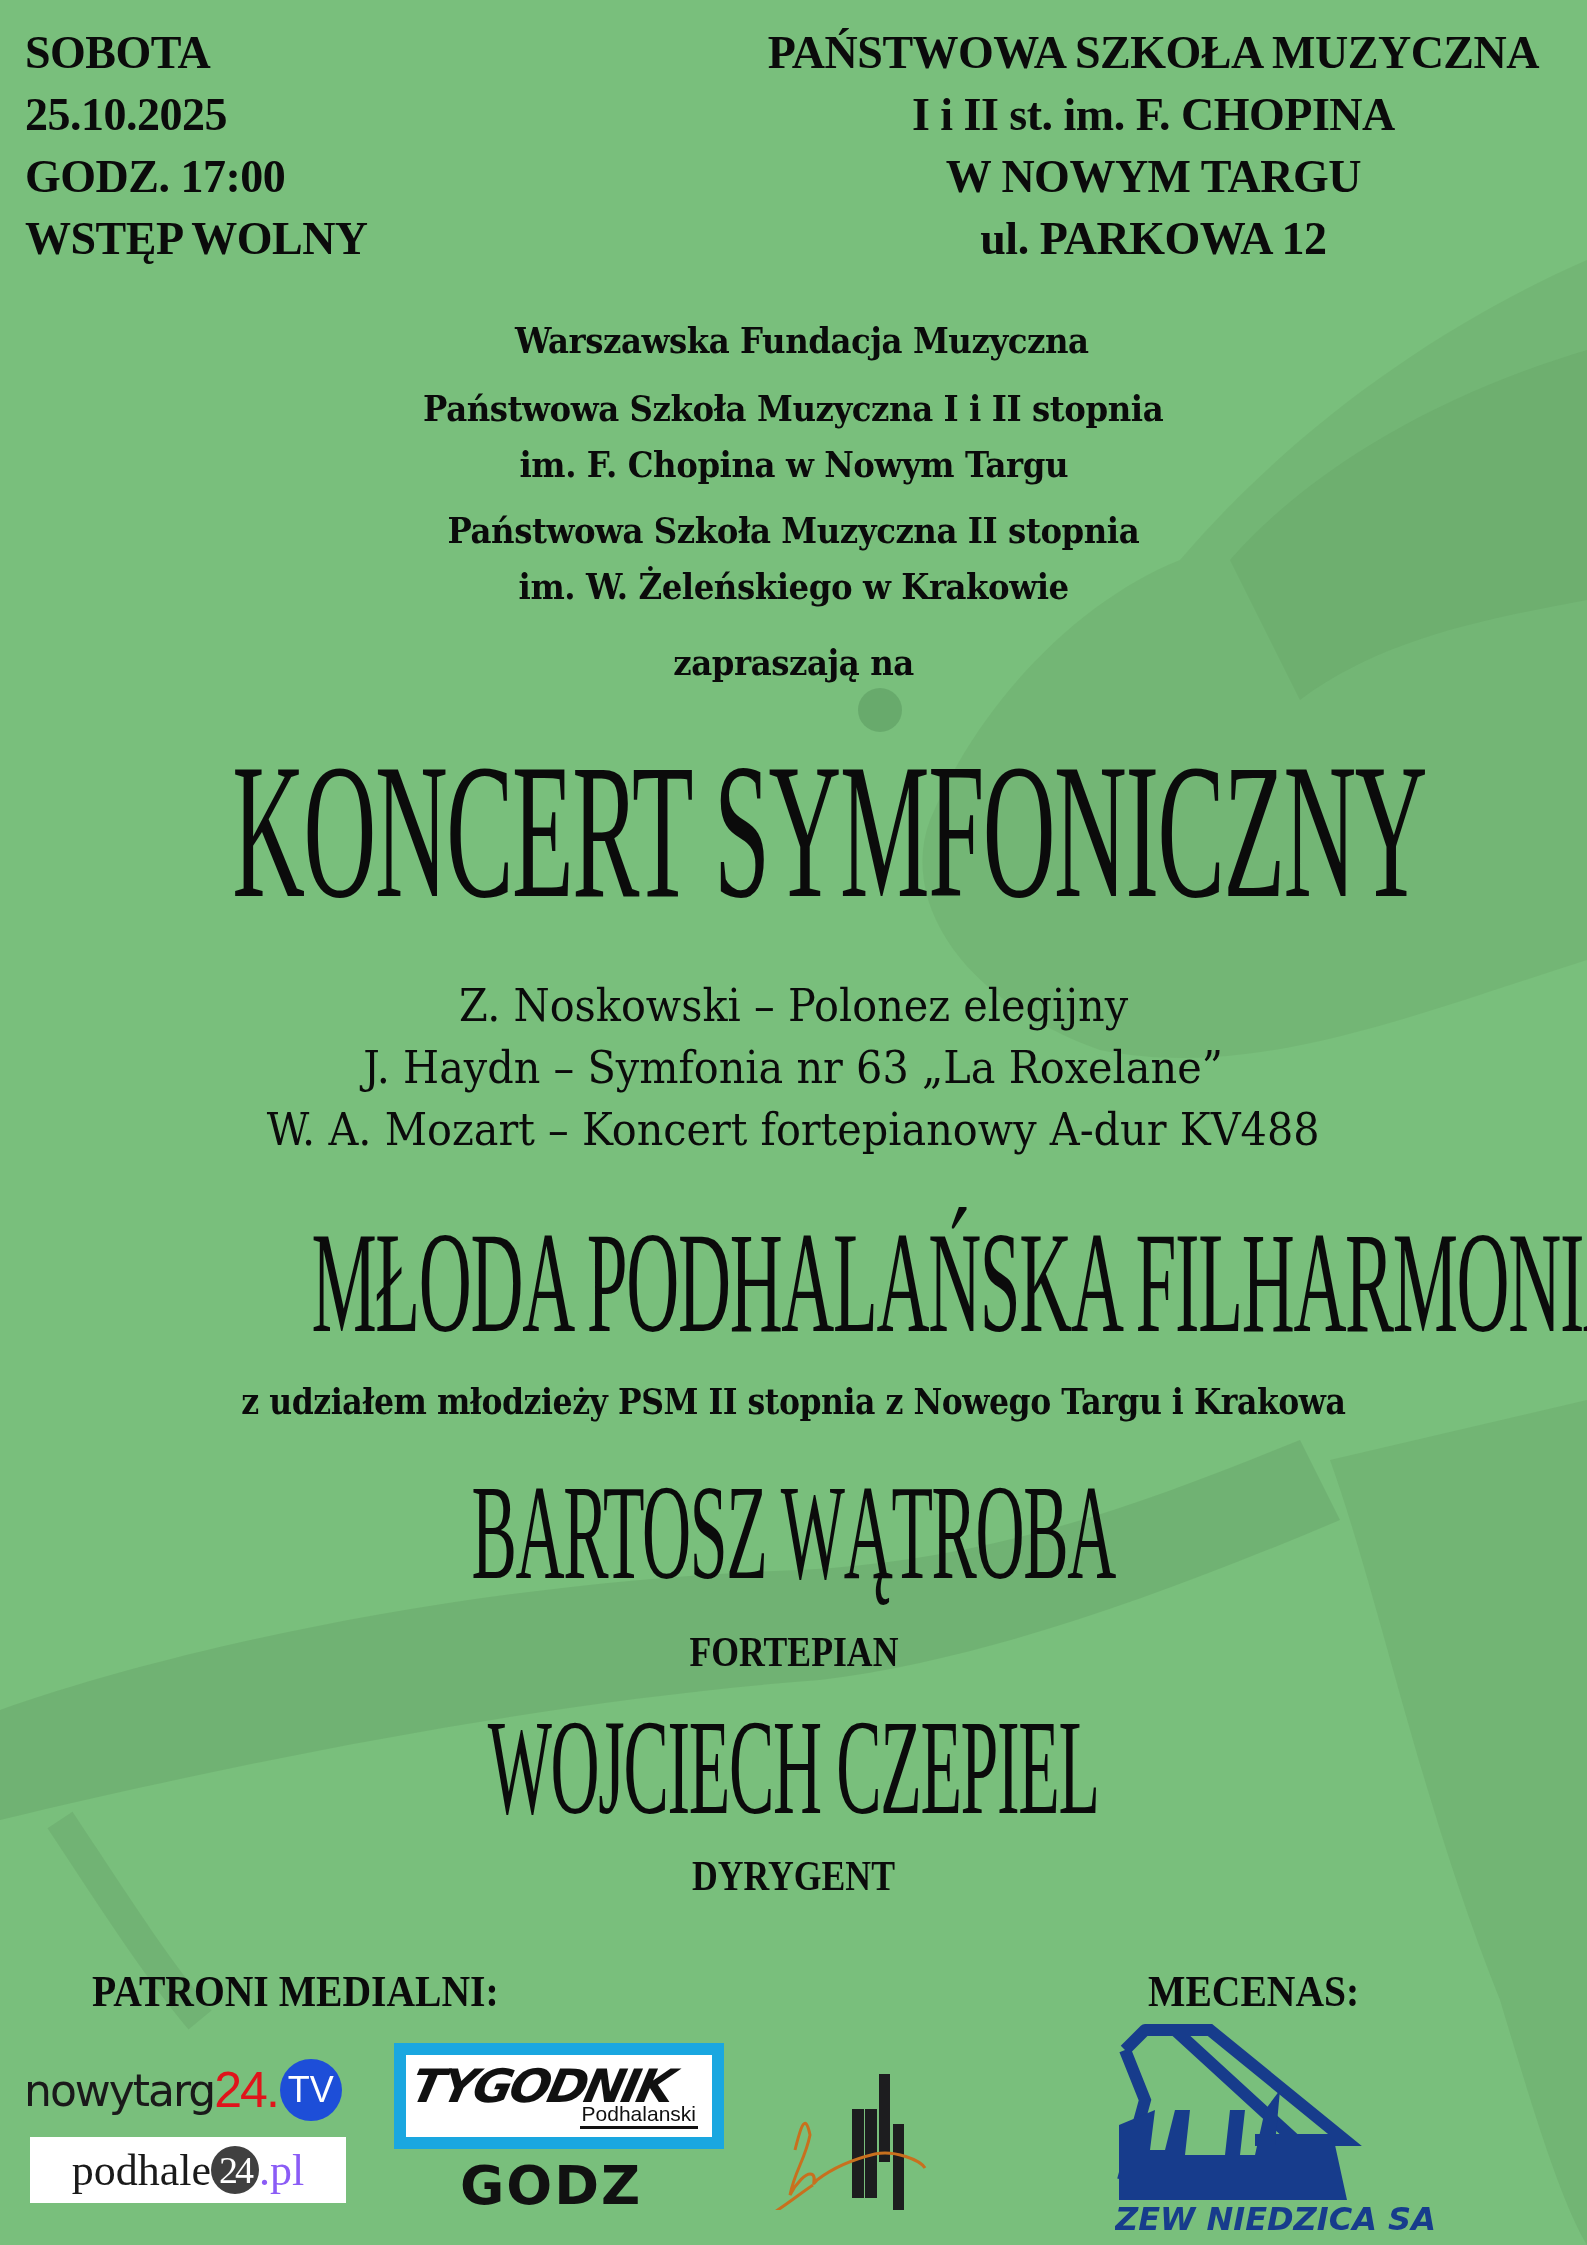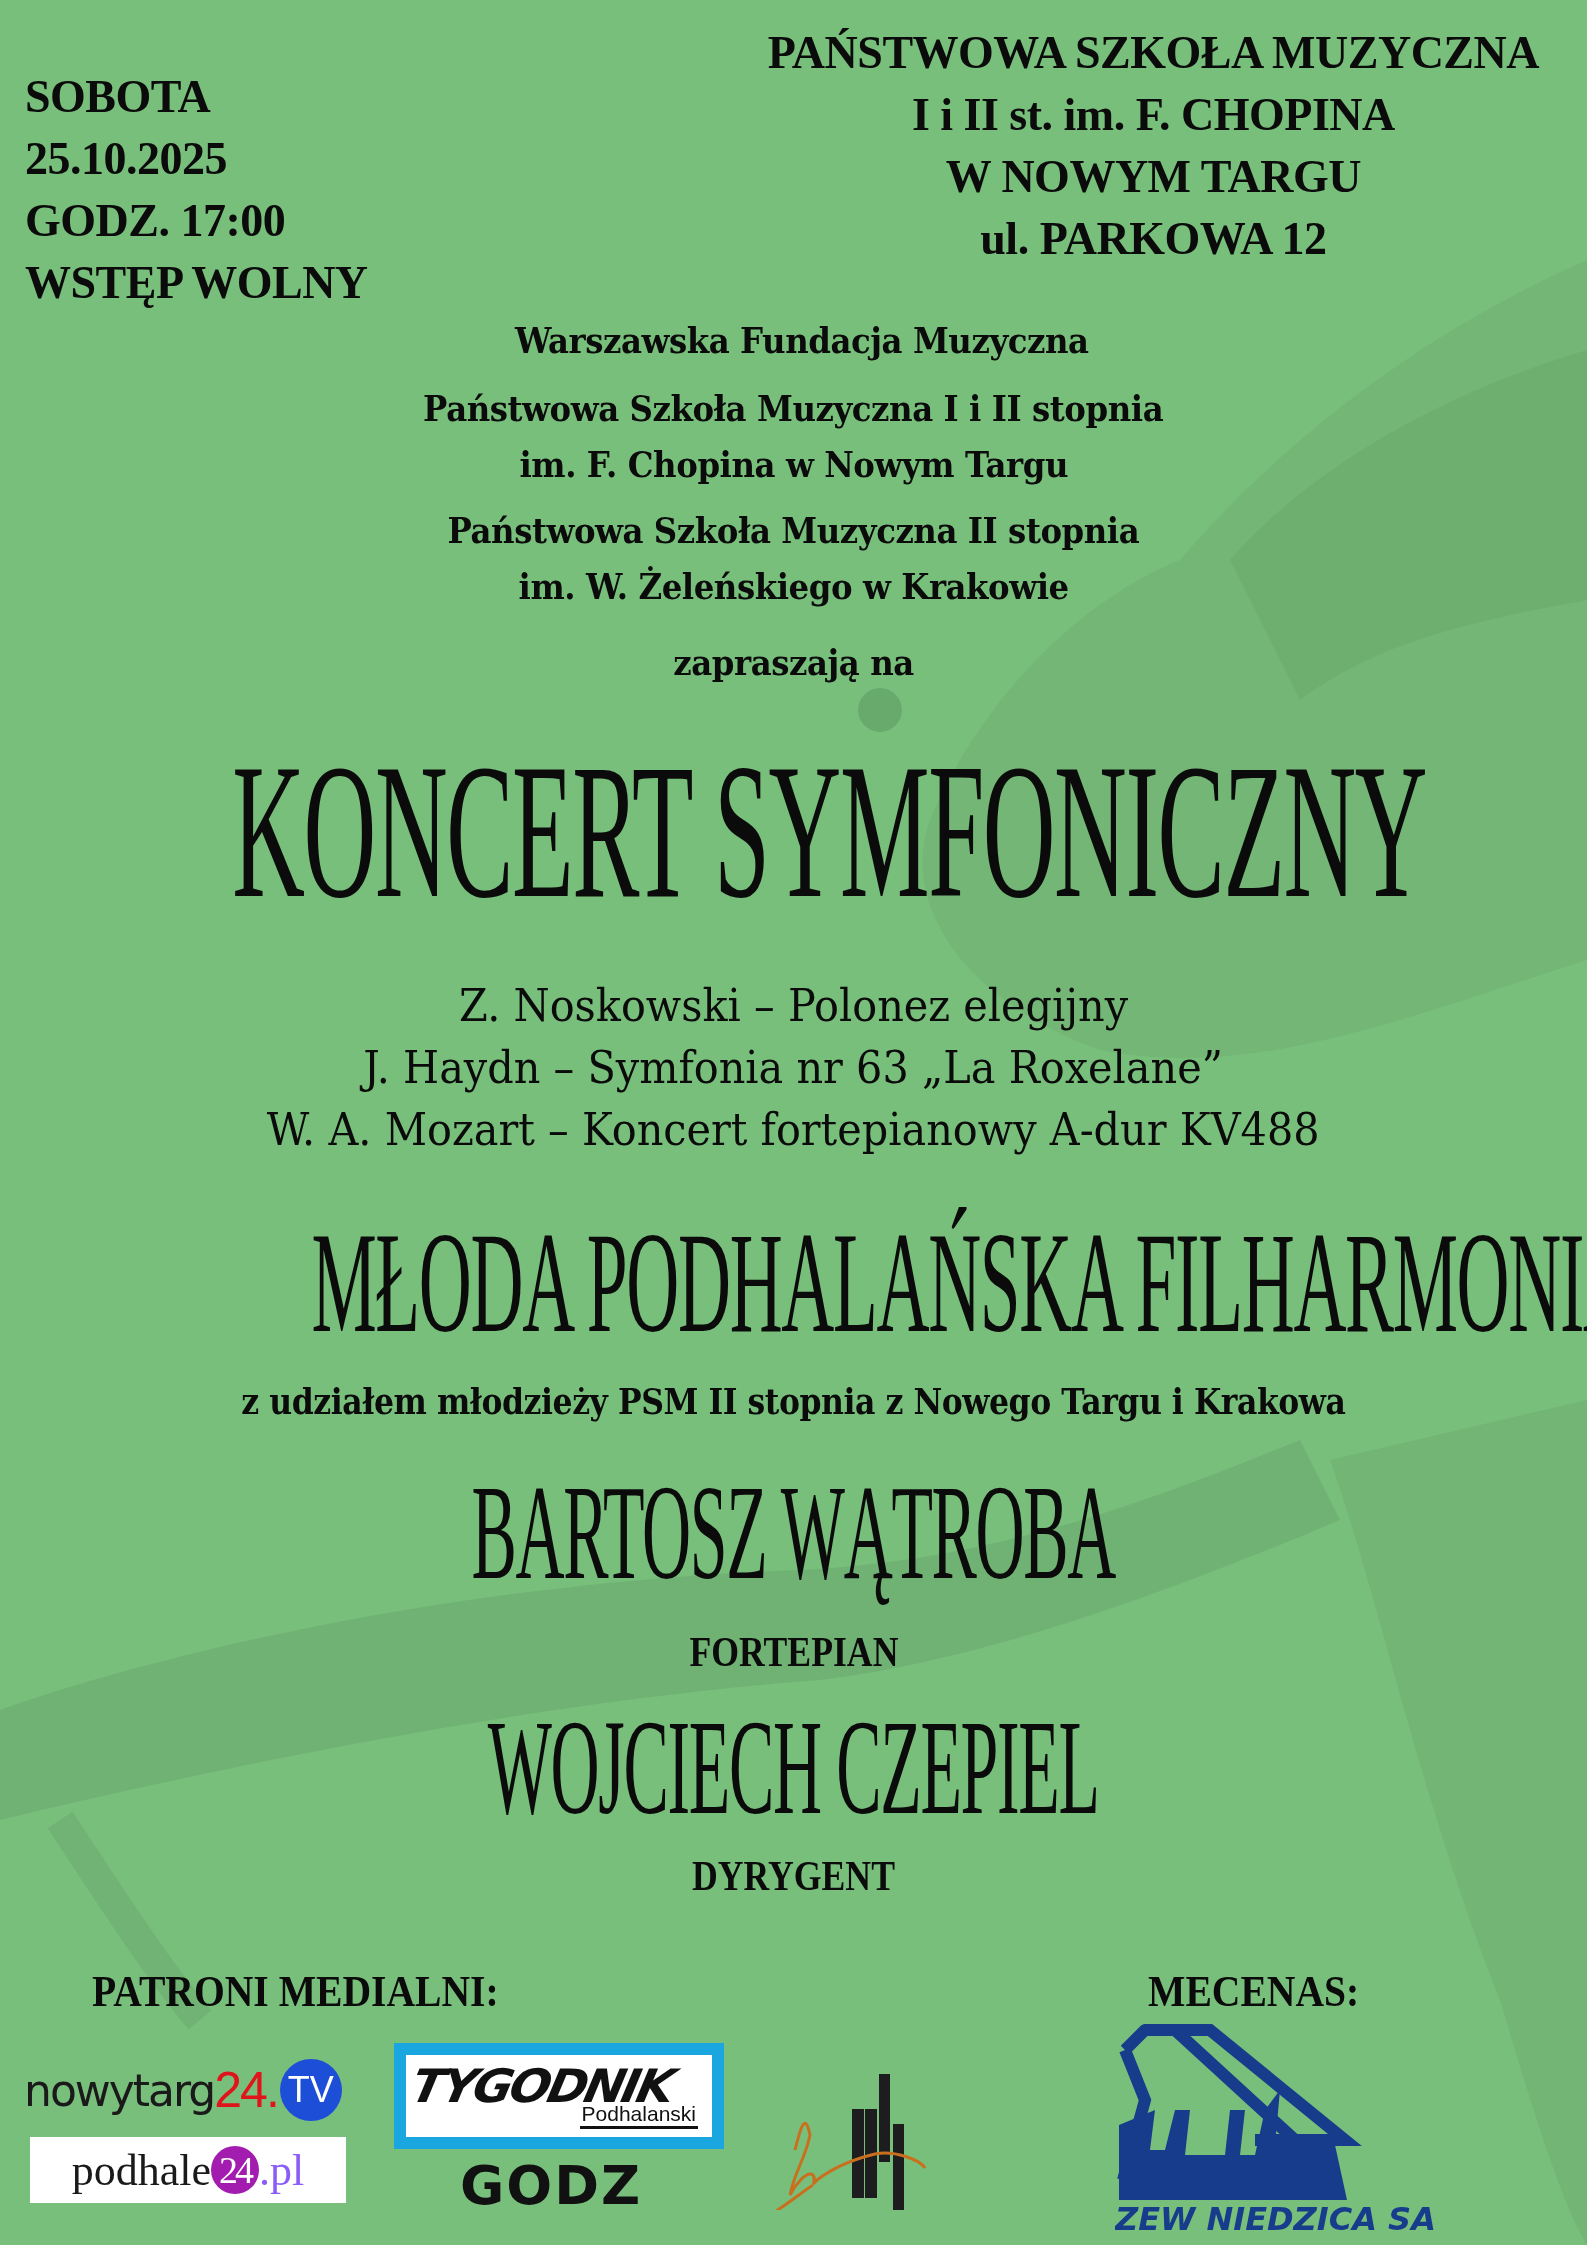--- a/index.html
+++ b/index.html
@@ -4,21 +4,21 @@
 <style>
   html, body { margin:0; padding:0; }
   body {
     width:1587px; height:2245px; position:relative; overflow:hidden;
     background:#79bf7c;
     font-family:"DejaVu Serif", serif; color:#0b0b0b;
   }
   .bg-shape { position:absolute; pointer-events:none; }
   .abs { position:absolute; }
   .hdr { font-family:"Liberation Serif", serif; font-weight:bold; font-size:46px; line-height:62px; letter-spacing:-0.5px; }
-  .hdr-left { left:25px; top:22px;margin-top:44px; }
+  .hdr-left { left:25px; top:22px; }
   .hdr-right { right:48px; top:22px; text-align:center; }
   .hdr div { white-space:nowrap; }
   .center { position:absolute; left:0; width:1587px; text-align:center; white-space:nowrap; }
   .org { font-family:"DejaVu Serif", serif; font-weight:bold; font-size:36px; line-height:48px; letter-spacing:-0.5px; }
   .condensed { display:inline-block; transform-origin:center top; }
   .title-huge { font-family:"Liberation Serif", serif; font-size:150px; line-height:150px; display:inline-block; transform-origin:center top; letter-spacing:-2px; }
   .prog { font-family:"DejaVu Serif", serif; font-size:45px; line-height:62px; }
   .role { font-family:"Liberation Serif", serif; font-weight:bold; font-size:42px; }
   .logo-box { position:absolute; }
 </style>
@@ -107,21 +107,21 @@
 </div>
 
 <div class="logo-box" style="left:24px; top:2060px; height:60px; display:flex; align-items:center;">
   <span style="font-family:'DejaVu Sans',sans-serif; font-size:44px; letter-spacing:-2px; color:#1a1a1a;">nowytarg</span>
   <span style="font-family:'Liberation Sans',sans-serif; font-size:50px; letter-spacing:-2px; color:#e0141b;">24.</span>
   <span style="display:inline-flex; align-items:center; justify-content:center; width:62px; height:62px; border-radius:50%; background:#1d4ed8; color:#fff; font-family:'Liberation Sans',sans-serif; font-size:36px; margin-left:2px;">TV</span>
 </div>
 
 <div class="logo-box" style="left:30px; top:2137px; width:316px; height:66px; background:#fff; display:flex; align-items:center; justify-content:center;">
   <span style="font-family:'Liberation Serif',serif; font-size:44px; color:#1a1a1a;">podhale</span>
-  <span style="display:inline-flex; align-items:center; justify-content:center; width:48px; height:48px; border-radius:50%; background:#a21caf; color:#fff; font-family:'Liberation Serif',serif; font-size:38px; letter-spacing:-3px;">24</span>
+  <span style="display:inline-flex; align-items:center; justify-content:center; width:48px; height:48px; border-radius:50%; background:#404040; color:#fff; font-family:'Liberation Serif',serif; font-size:38px; letter-spacing:-3px;">24</span>
   <span style="font-family:'Liberation Serif',serif; font-size:44px; color:#8b5cf6;">.pl</span>
 </div>
 
 <div class="logo-box" style="left:394px; top:2043px; width:330px; height:106px; background:#1aa7e0; padding:12px; box-sizing:border-box;">
   <div style="width:100%; height:100%; background:#fff; position:relative; overflow:hidden;">
     <div style="position:absolute; left:12px; top:4px; font-family:'DejaVu Sans',sans-serif; font-weight:bold; font-style:italic; font-size:46px; letter-spacing:-3px; color:#111; transform:skewX(-12deg) scaleX(1.05); transform-origin:left top;">TYGODNIK</div>
     <div style="position:absolute; right:14px; bottom:8px; font-family:'Liberation Sans',sans-serif; font-size:21px; color:#111; border-bottom:3px solid #111; padding:0 2px;">Podhalanski</div>
   </div>
 </div>
 

